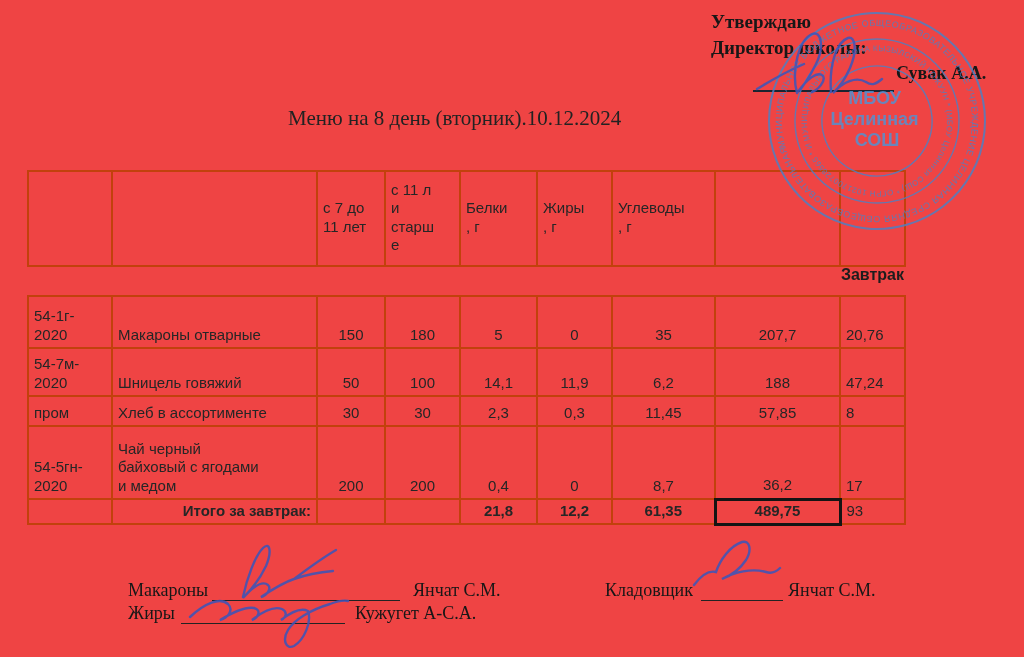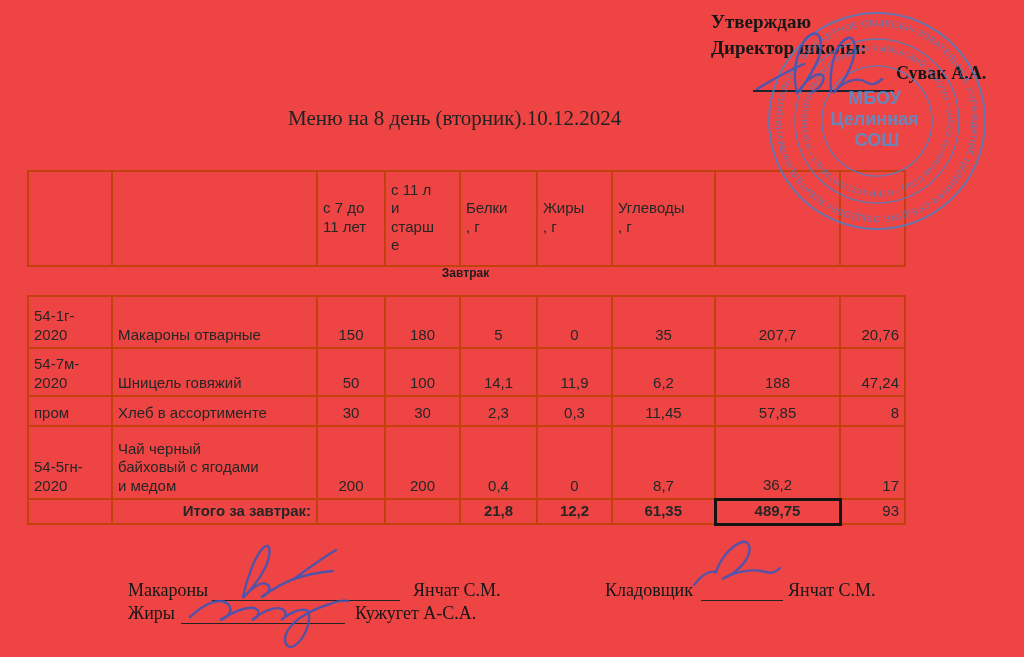--- a/index.html
+++ b/index.html
@@ -23,28 +23,28 @@
                  white-space:pre-line;line-height:1.22;overflow:hidden;}
   .tbl-head{position:absolute;left:27px;top:170px;}
   .tbl-head td{vertical-align:middle;}
   .tbl-body{position:absolute;left:27px;top:295px;border-radius:31px;}
   .tbl-body tr:nth-child(1){height:52px;}
   .tbl-body tr:nth-child(2){height:48px;}
   .tbl-body tr:nth-child(3){height:30px;}
   .tbl-body tr:nth-child(4){height:73px;}
   .tbl-body tr:nth-child(5){height:20px;}
   td.num{text-align:center;}
-  td.rightnum{text-align:right;}
+  td.rightnum{text-align:left;}
   tr.total-row td{font-weight:bold;}
   tr.total-row td.rightnum{font-weight:normal;}
   tr.total-row td.total-label{text-align:right;}
   tr.total-row td.thick{border:3px solid #141414;}
 
-  .section-label{position:absolute;left:27px;top:266px;width:877px;text-align:center;
-                 font-family:"Liberation Sans", sans-serif;font-weight:bold;font-size:12px;color:#1d1d1d;}
+  .section-label{position:absolute;left:27px;top:266px;width:877px;text-align:right;
+                 font-family:"Liberation Sans", sans-serif;font-weight:bold;font-size:16px;color:#1d1d1d;}
 
   
   .stamp{position:absolute;left:760px;top:4px;width:234px;height:234px;opacity:.82;pointer-events:none;}
 
   
   .sig-label{position:absolute;font-size:18px;color:#171717;}
   .sig-name{position:absolute;font-size:18px;color:#171717;}
   .sig-line{position:absolute;border-top:1.6px solid #232323;}
   .ink{position:absolute;left:0;top:0;width:1024px;height:657px;pointer-events:none;}
 </style>

